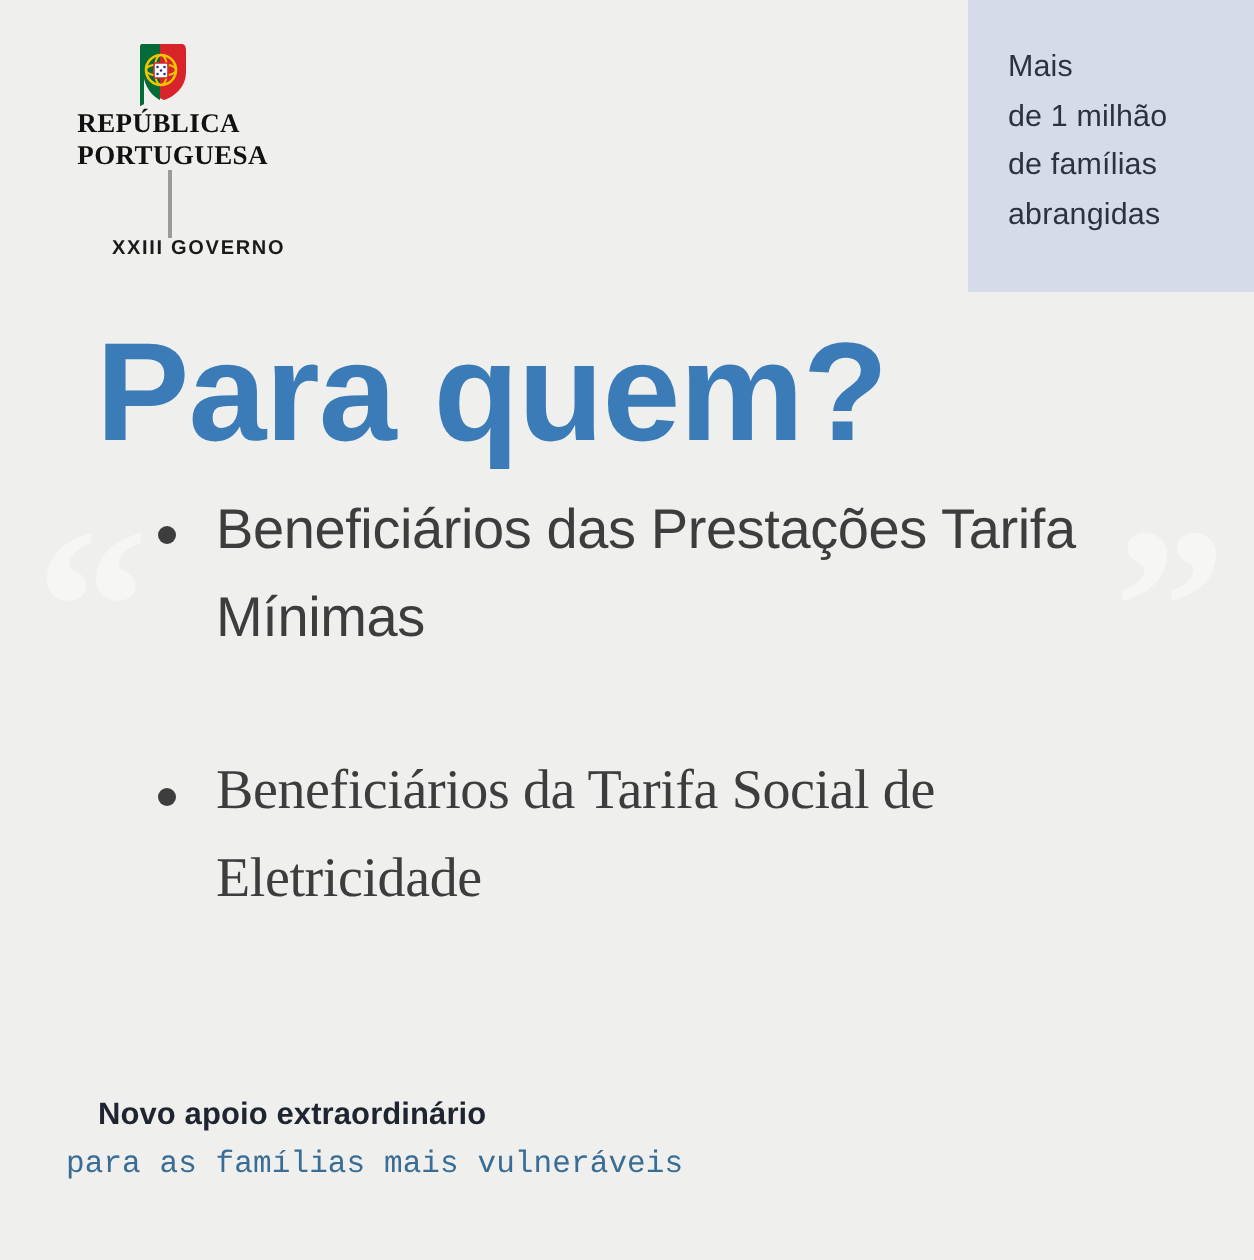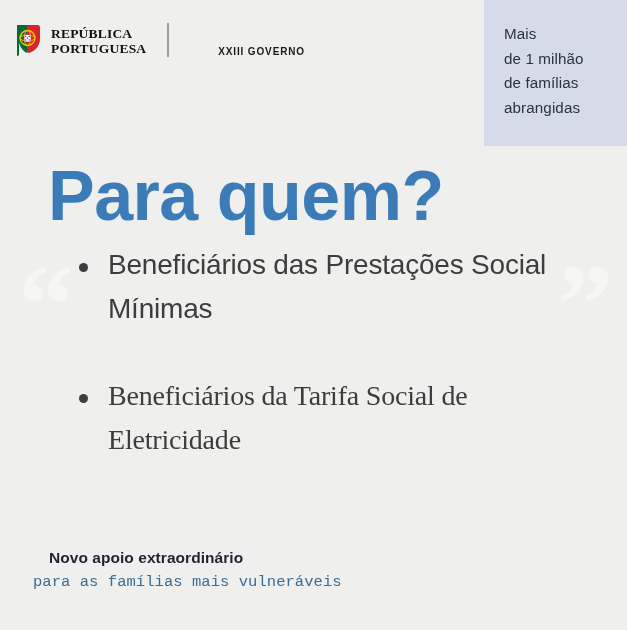--- a/index.html
+++ b/index.html
@@ -24,24 +24,25 @@
     font-family:"Liberation Serif", serif;
     font-weight:700;
     user-select:none;
   }
   .watermark.left  { left:18px;  top:248px; }
   .watermark.right { right:14px; top:248px; }
 
   
   .brand {
     position:absolute;
-    left:16px; top:21px;
+    left:30px; top:21px;
     display:flex;
-    align-items:flex-end;
+    align-items:center;
     height:36px;
+    flex-direction:column;
   }
   .emblem {
     width:26px; height:33px;
     margin-right:9px;
     flex:0 0 auto;
     display:block;
   }
   .brand-words {
     font-family:"Liberation Serif", serif;
     font-weight:700;
@@ -179,21 +180,21 @@
     <div class="line">de 1 milhão</div>
     <div class="line">de famílias</div>
     <div class="line">abrangidas</div>
   </div>
 
   <h1 class="title">Para quem?</h1>
 
   <ul class="bullets">
     <li>
       <span class="dot"></span>
-      <span>Beneficiários das Prestações Social Mínimas</span>
+      <span>Beneficiários das Prestações Tarifa Mínimas</span>
     </li>
     <li>
       <span class="dot"></span>
       <span>Beneficiários da Tarifa Social de Eletricidade</span>
     </li>
   </ul>
 
   <div class="footer">
     <div class="l1">Novo apoio extraordinário</div>
     <div class="l2">para as famílias mais vulneráveis</div>

